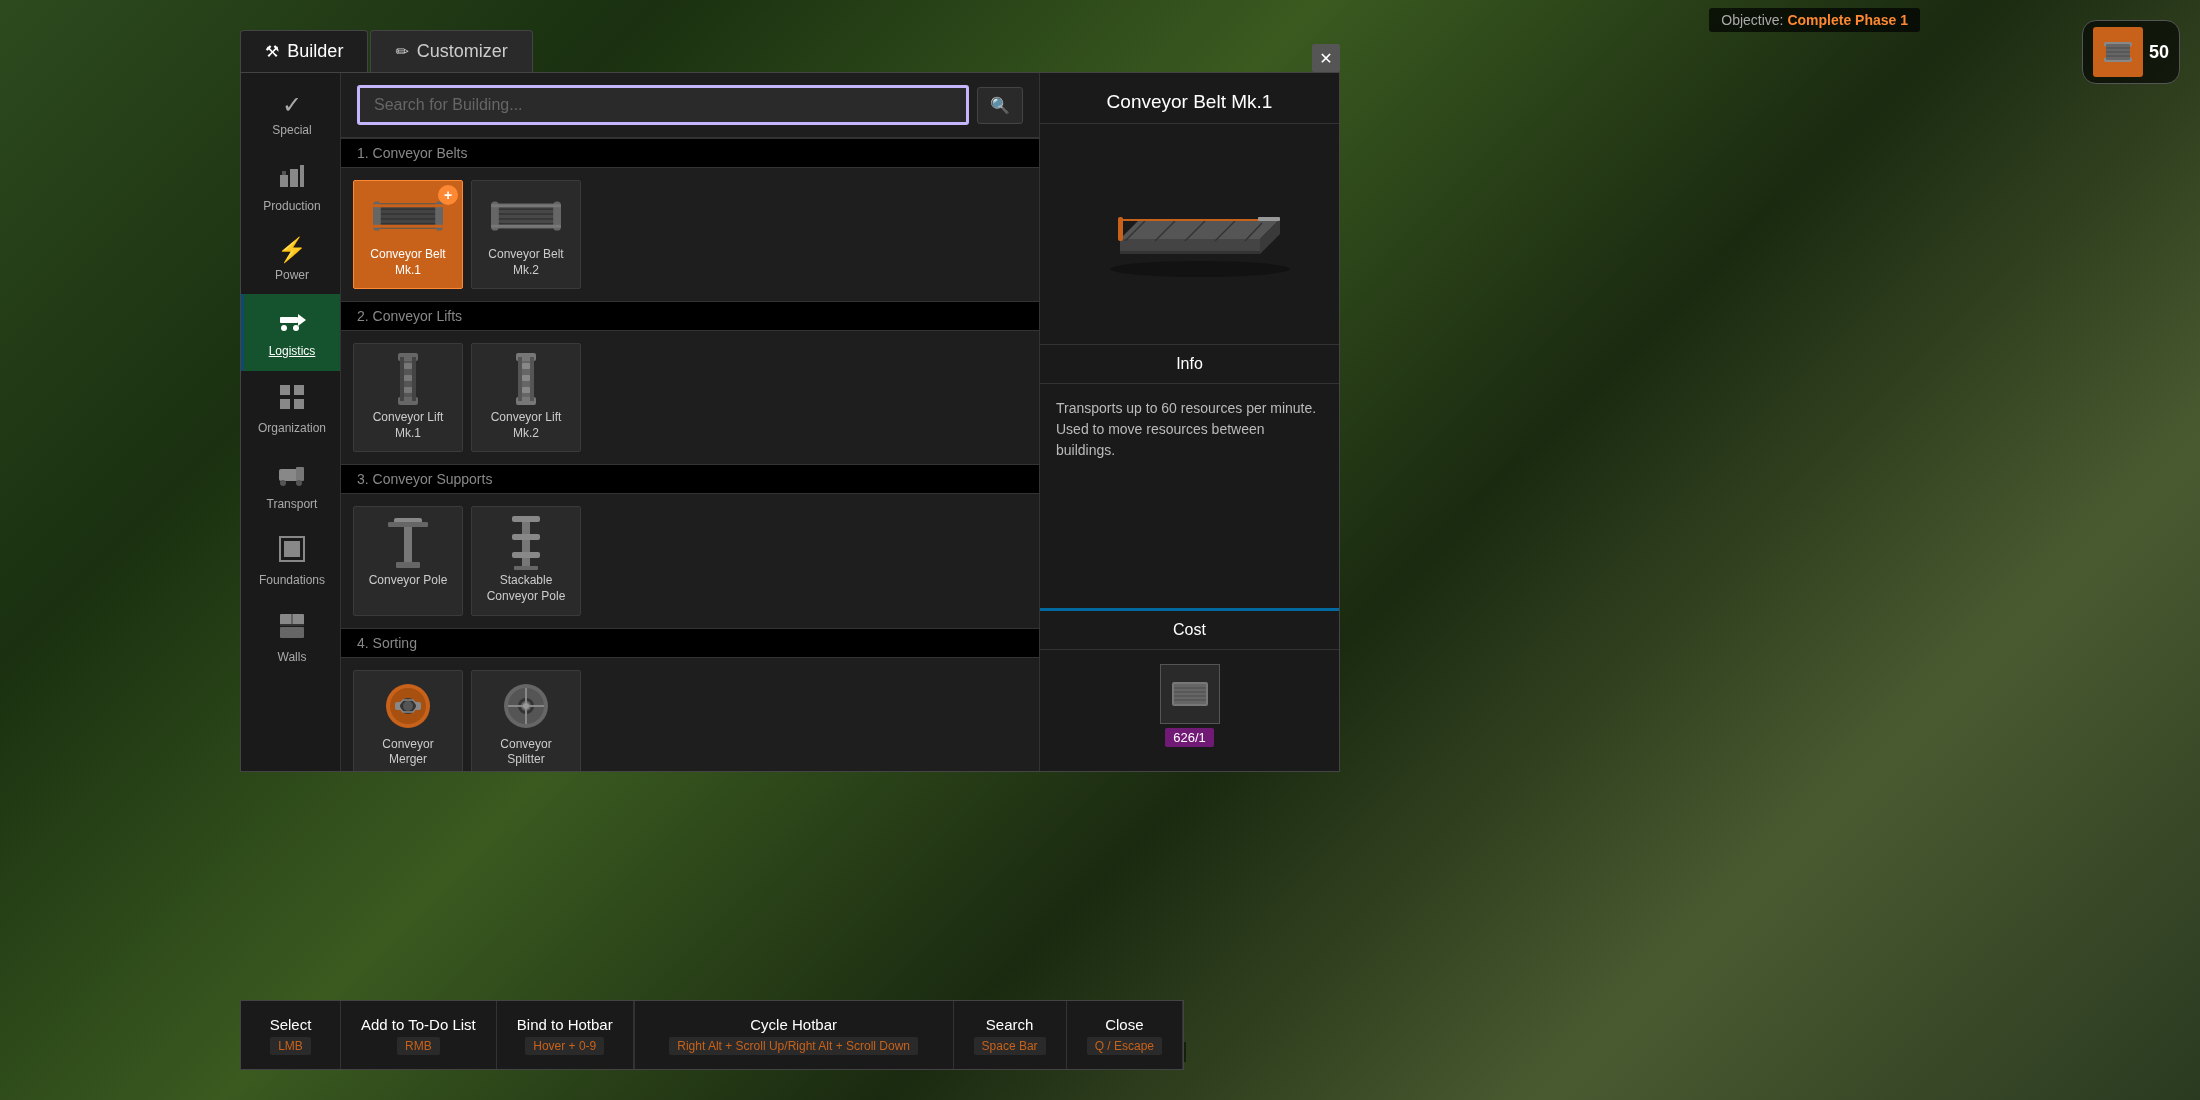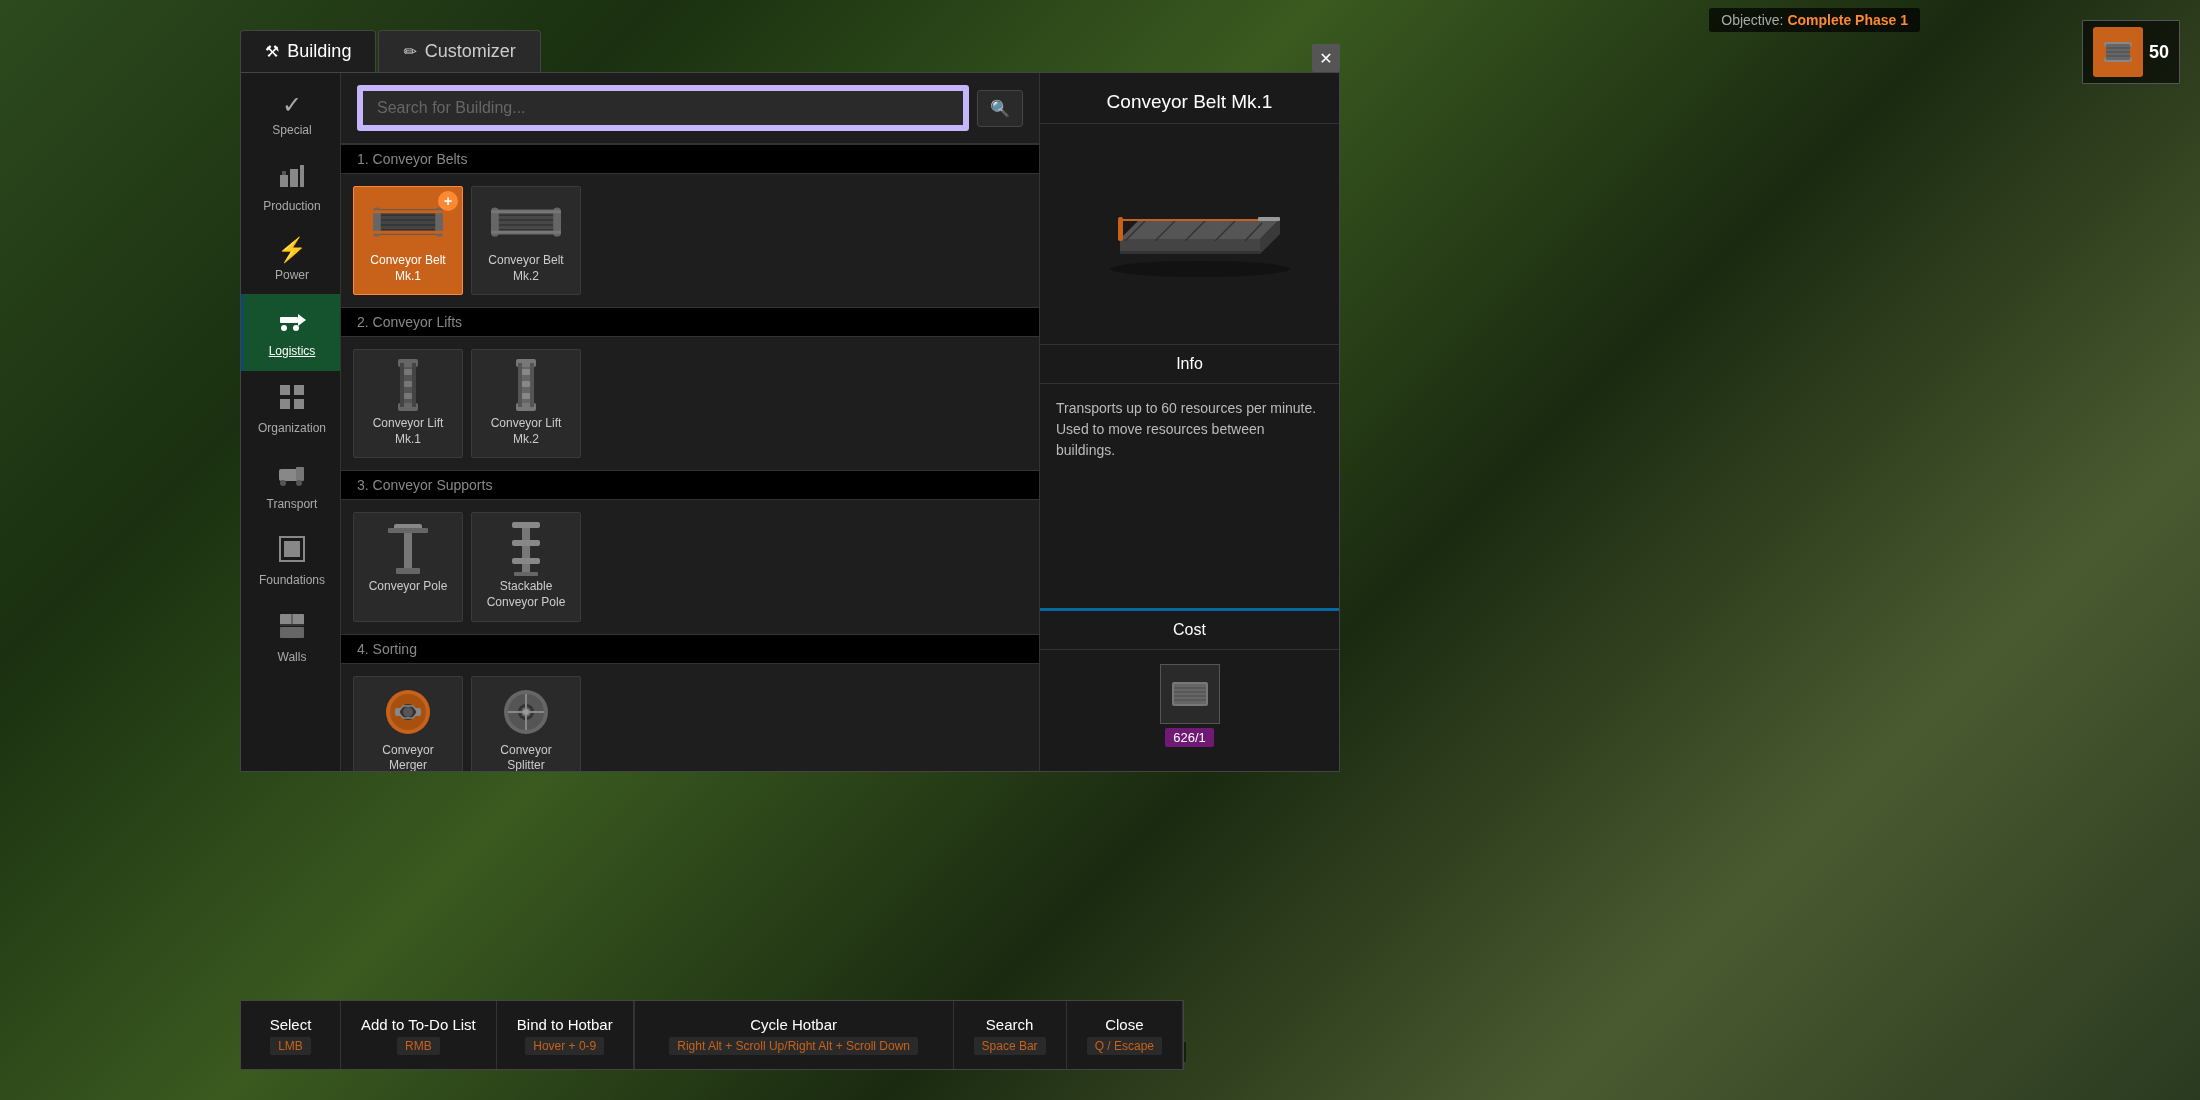--- a/index.html
+++ b/index.html
@@ -123,21 +123,21 @@
       background: #1e1e1e;
       border-bottom: 1px solid #333;
       display: flex;
       align-items: center;
       gap: 8px;
     }
 
     .search-input {
       flex: 1;
       background: #2a2a2a;
-      border: 6px solid #c4b5fd;
+      border: 3px solid #c4b5fd;
       color: #ccc;
       padding: 8px 14px;
       font-size: 16px;
       border-radius: 3px;
       outline: none;
     }
 
     .search-input::placeholder {
       color: #666;
     }
@@ -396,21 +396,21 @@
       font-weight: bold;
     }
 
     
     .resource-counter {
       position: absolute;
       top: 20px;
       right: 20px;
       background: rgba(0,0,0,0.6);
       border: 1px solid #555;
-      border-radius: 1px;
+      border-radius: 14px;
       display: flex;
       align-items: center;
       gap: 6px;
       padding: 6px 10px;
       z-index: 20;
       color: #fff;
       font-size: 16px;
     }
 
     .resource-icon {
@@ -496,21 +496,21 @@
     </svg>
   </div>
   <span class="resource-count">50</span>
 </div>
 
 <div class="dialog-overlay">
 
   <div class="tabs-bar">
     <div class="tab active">
       <span class="tab-icon">⚒</span>
-      <span>Building</span>
+      <span>Builder</span>
     </div>
     <div class="tab">
       <span class="tab-icon">✏</span>
       <span>Customizer</span>
     </div>
 
     <div class="close-btn" style="position:relative;top:0;right:0;margin-left:auto;">✕</div>
   </div>
 
   <div class="main-panel">

